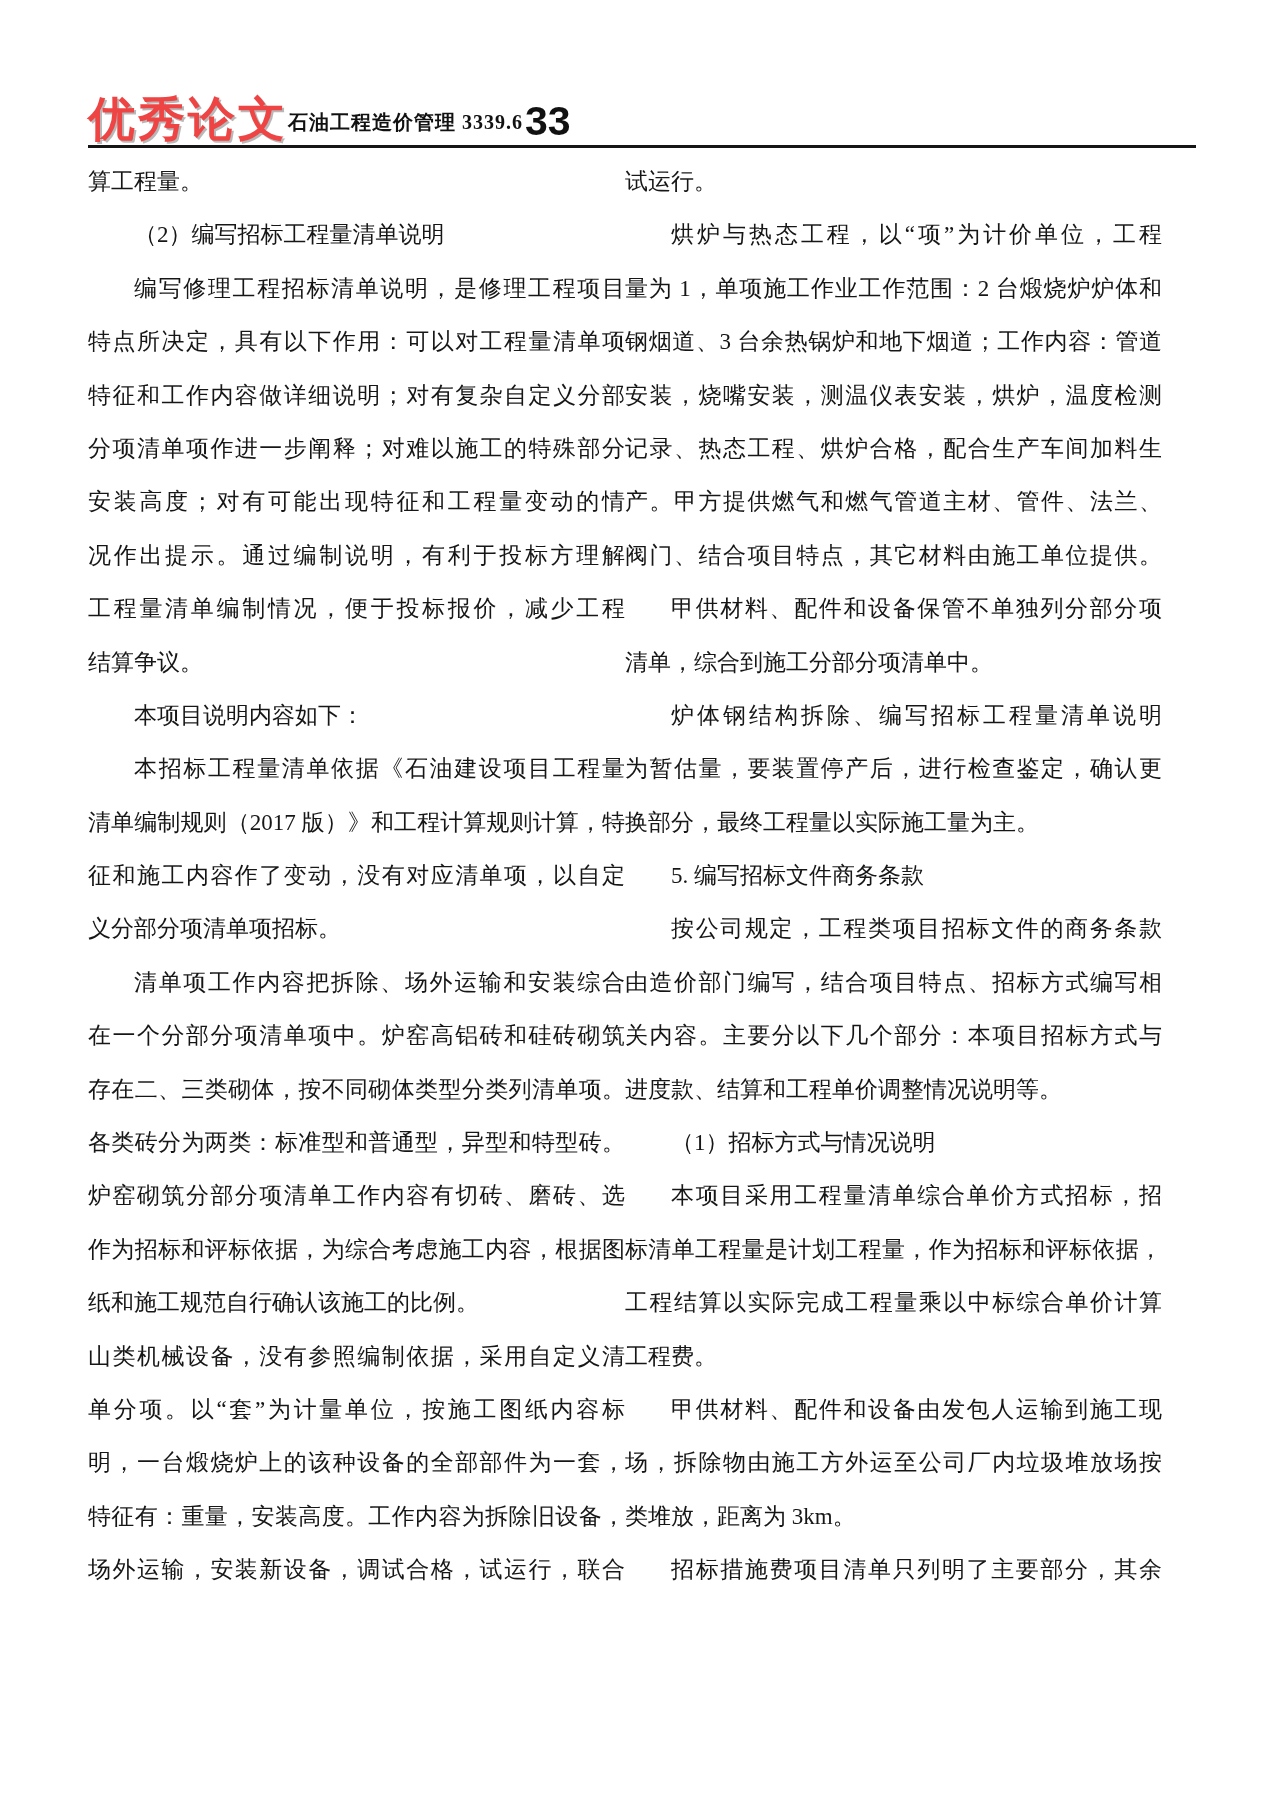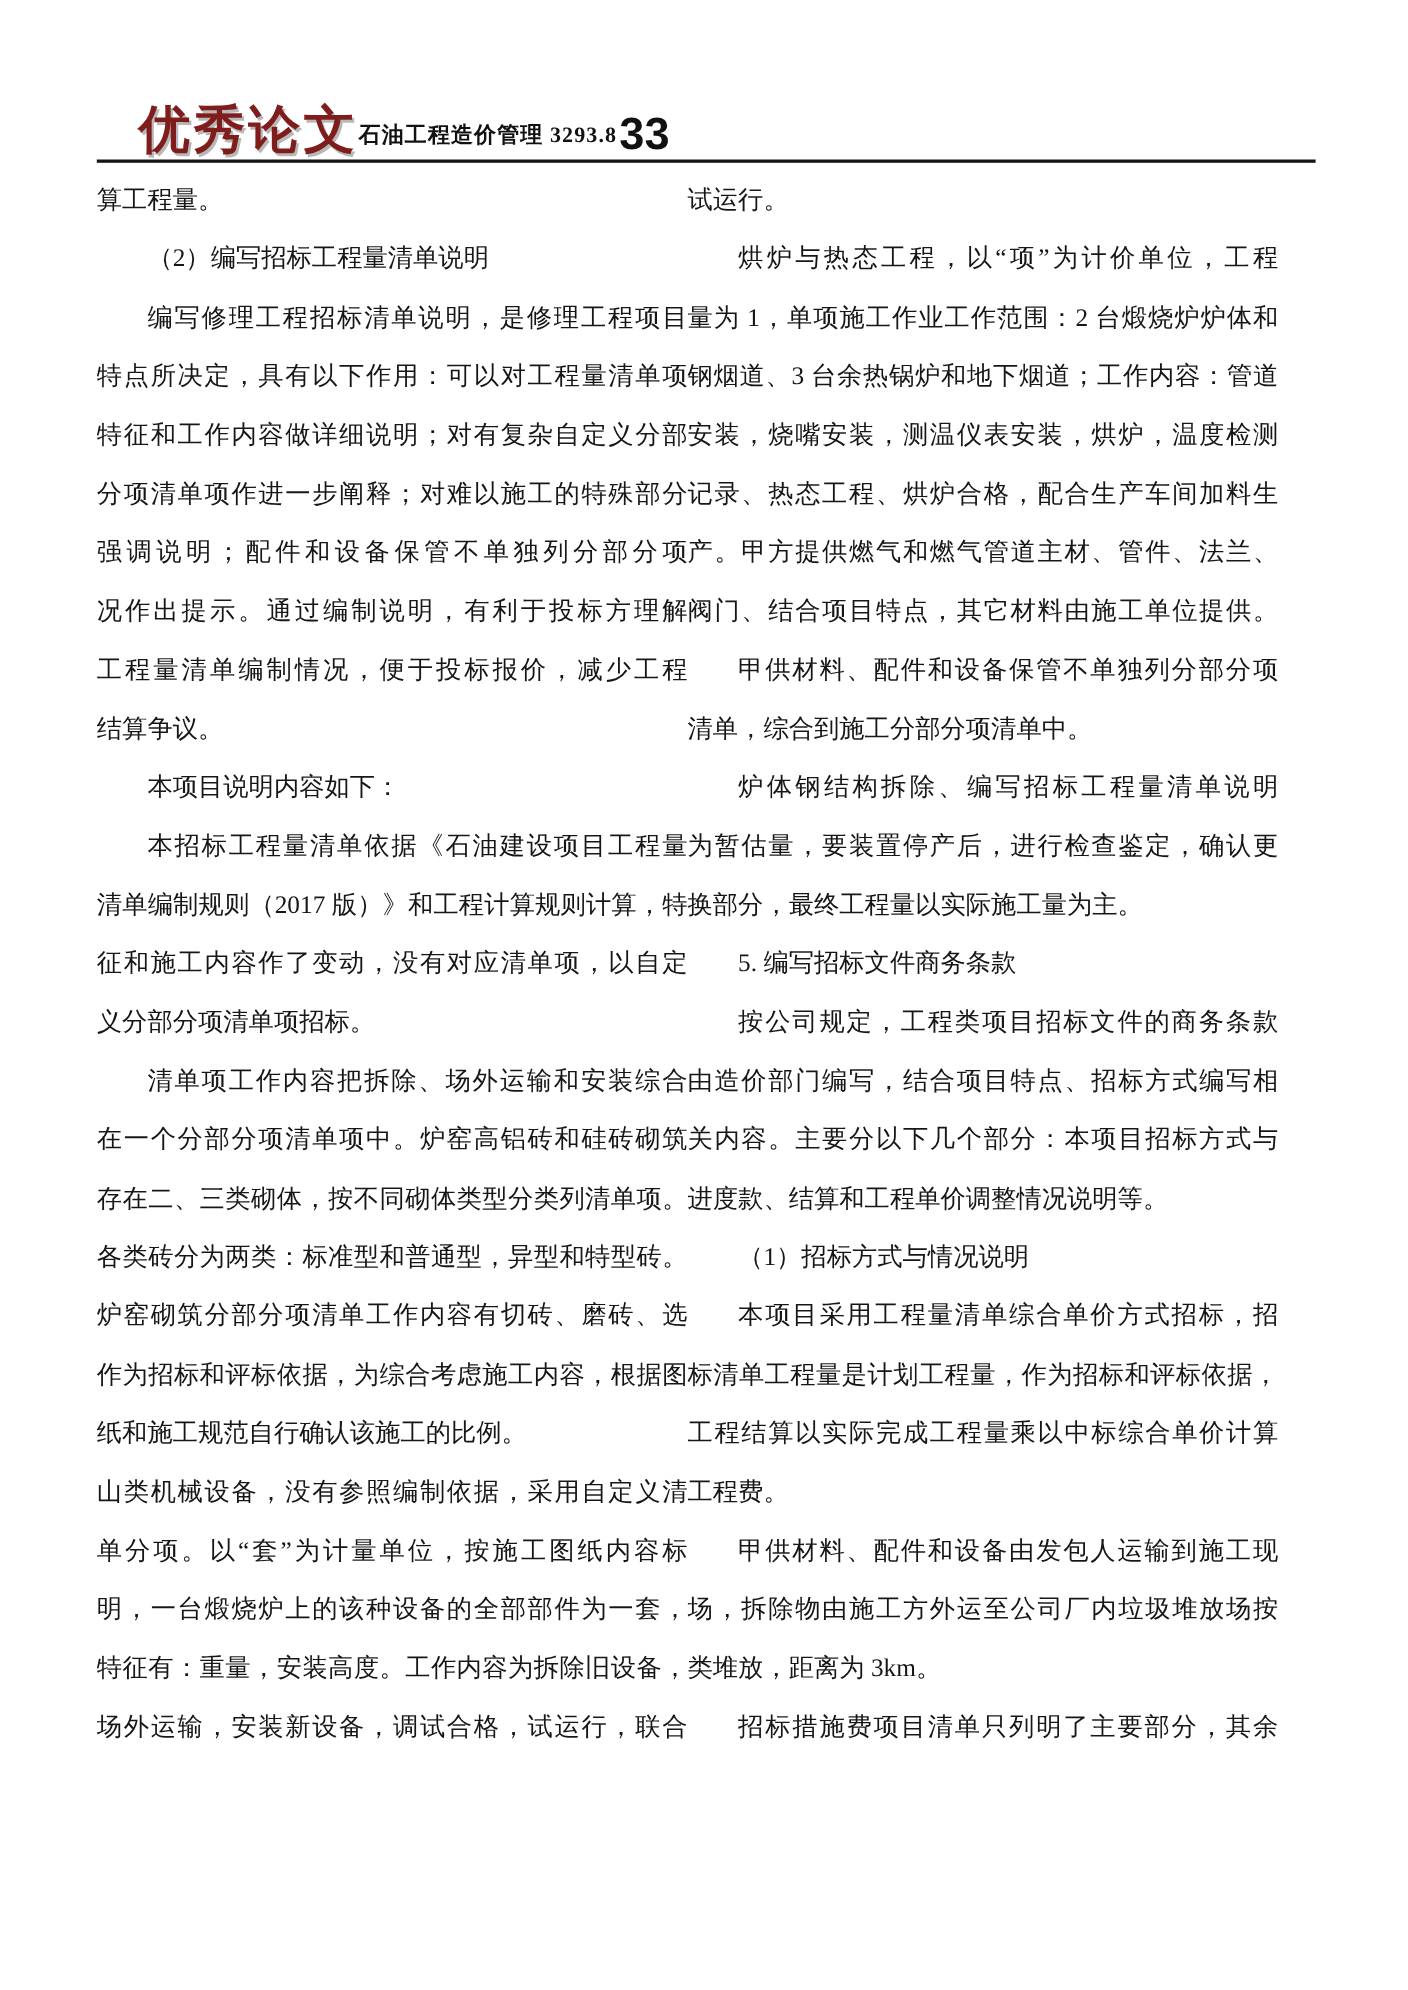--- a/index.html
+++ b/index.html
@@ -23,24 +23,23 @@
     display: flex;
     align-items: flex-end;
     border-bottom: 3px solid #151515;
     padding-bottom: 2px;
   }
   .masthead {
     font-size: 47px;
     font-weight: bold;
     letter-spacing: 3px;
     line-height: 1.0;
-    color: #7f1d1d;
+    color: #ef4444;
     text-shadow: 2px 2px 0 rgba(0,0,0,0.28);
     white-space: nowrap;
-    margin-left: 38px;
   }
   .running-title {
     flex: 1;
     text-align: center;
     font-size: 20px;
     font-weight: 600;
     padding-bottom: 7px;
     letter-spacing: 1px;
     white-space: nowrap;
   }
@@ -91,34 +90,34 @@
   .line.indent { padding-left: 46px; }
 </style>
 </head>
 <body>
 
 <div class="page">
 
   <div class="header">
     <div class="masthead">优秀论文</div>
     <div class="journal-box">
-      <span class="journal-name">石油工程造价管理 3293.8</span>
+      <span class="journal-name">石油工程造价管理 3339.6</span>
       <span class="page-number">33</span>
     </div>
   </div>
 
   <div class="columns">
     <div class="col">
         <div class="line">算工程量。</div>
         <div class="line indent">（2）编写招标工程量清单说明</div>
         <div class="line indent justify">编写修理工程招标清单说明，是修理工程项目</div>
         <div class="line justify">特点所决定，具有以下作用：可以对工程量清单项</div>
         <div class="line justify">特征和工作内容做详细说明；对有复杂自定义分部</div>
         <div class="line justify">分项清单项作进一步阐释；对难以施工的特殊部分</div>
-        <div class="line justify">强调说明；配件和设备保管不单独列分部分项</div>
+        <div class="line justify">安装高度；对有可能出现特征和工程量变动的情</div>
         <div class="line justify">况作出提示。通过编制说明，有利于投标方理解</div>
         <div class="line justify">工程量清单编制情况，便于投标报价，减少工程</div>
         <div class="line">结算争议。</div>
         <div class="line indent">本项目说明内容如下：</div>
         <div class="line indent justify">本招标工程量清单依据《石油建设项目工程量</div>
         <div class="line justify">清单编制规则（2017 版）》和工程计算规则计算，特</div>
         <div class="line justify">征和施工内容作了变动，没有对应清单项，以自定</div>
         <div class="line">义分部分项清单项招标。</div>
         <div class="line indent justify">清单项工作内容把拆除、场外运输和安装综合</div>
         <div class="line justify">在一个分部分项清单项中。炉窑高铝砖和硅砖砌筑</div>

